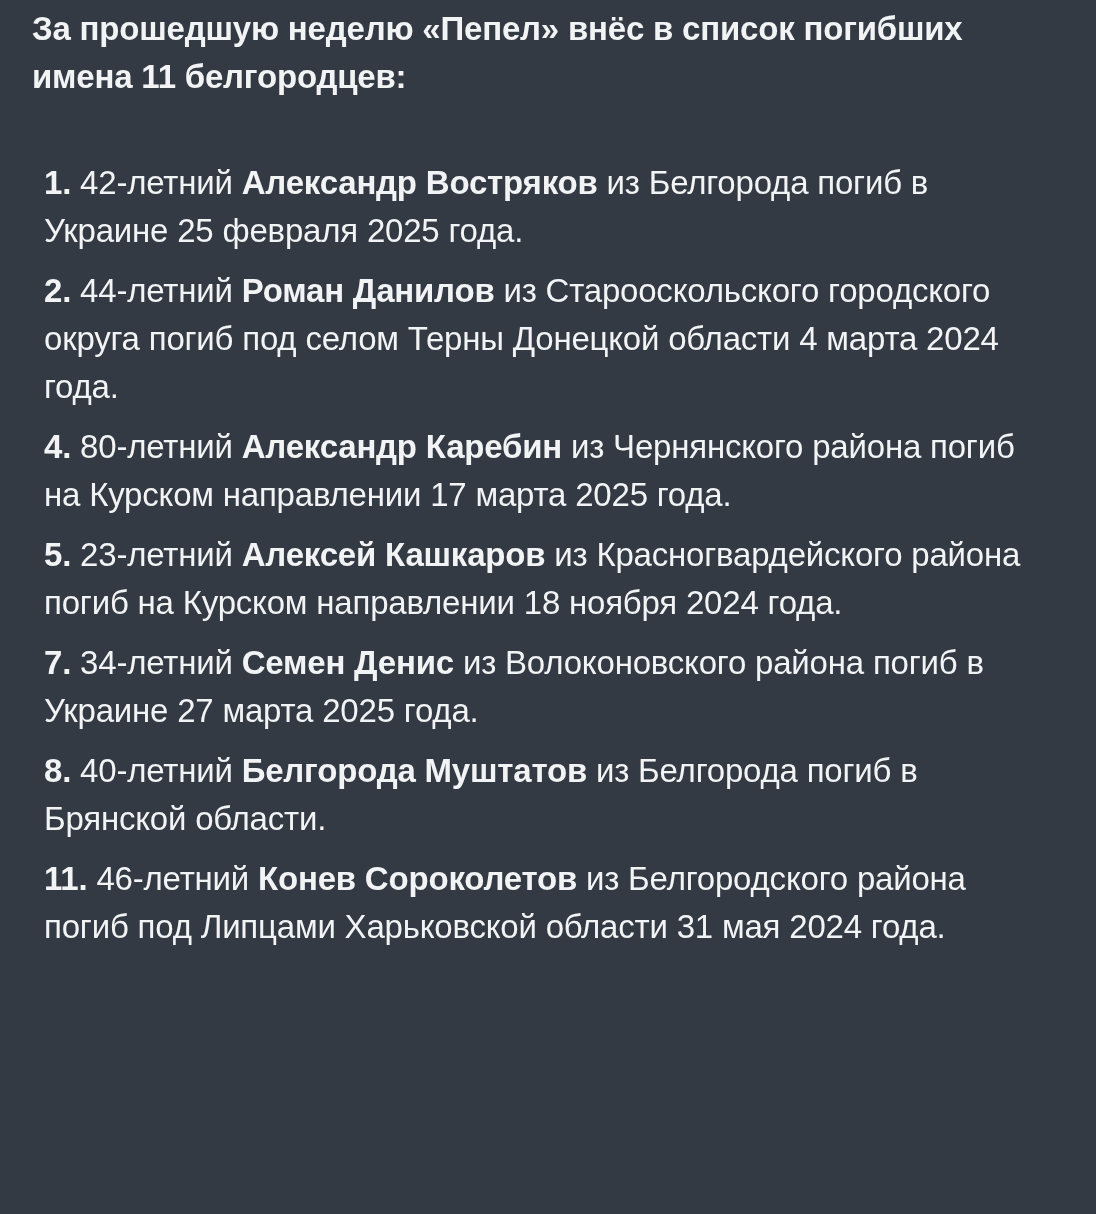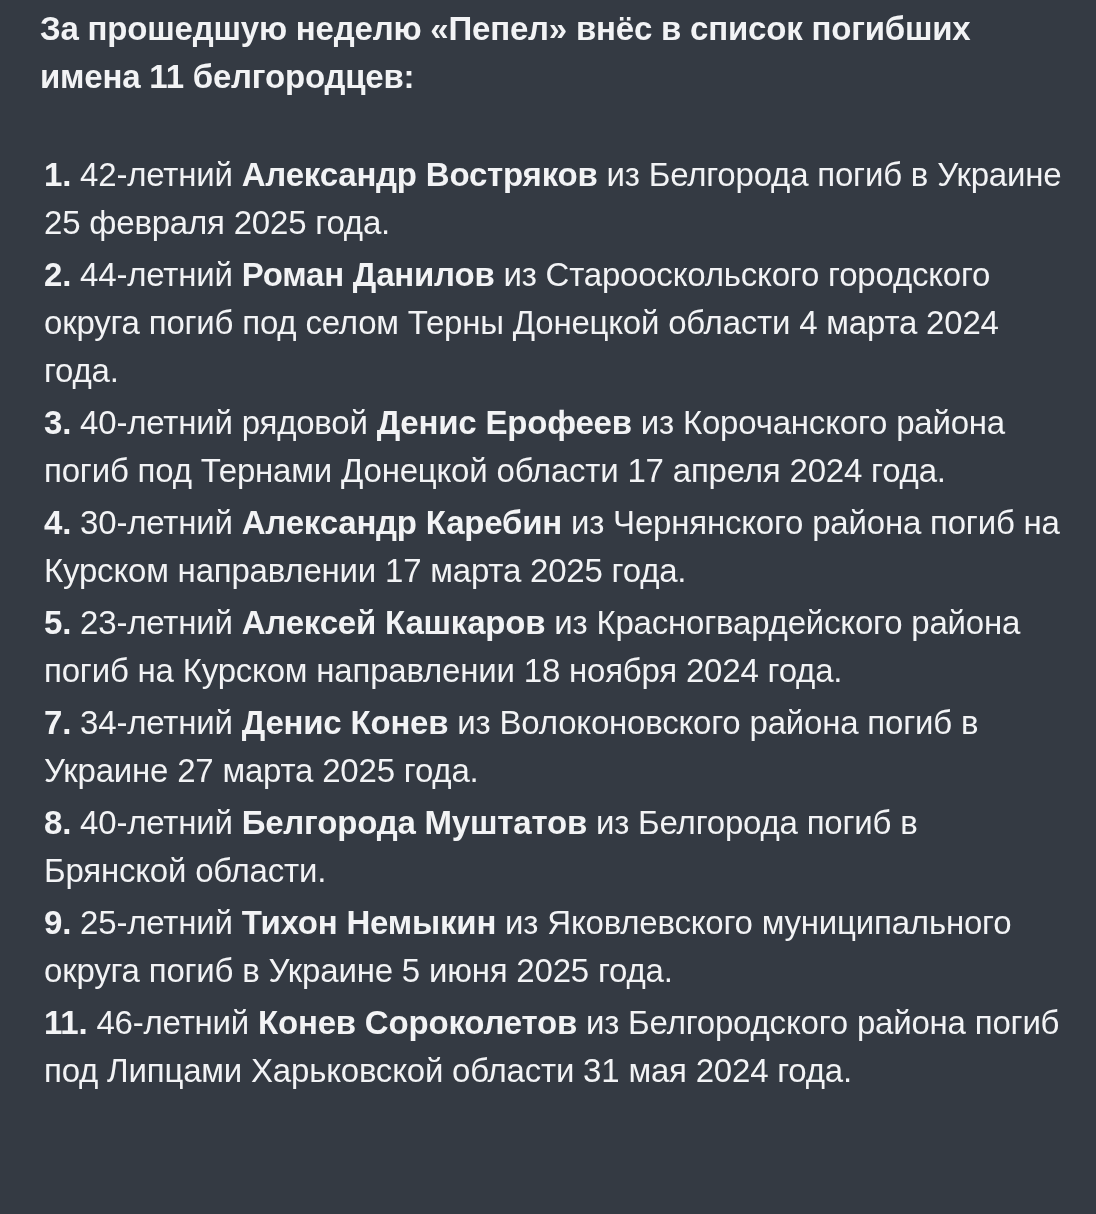--- a/index.html
+++ b/index.html
@@ -10,61 +10,59 @@
     width: 1096px;
     height: 1214px;
     overflow: hidden;
     background: #343a43;
     font-family: "Liberation Sans", "DejaVu Sans", sans-serif;
   }
   .message {
     box-sizing: border-box;
     width: 1096px;
     height: 1214px;
-    padding: 5px 26px 8px 40px;
+    padding: 5px 26px 8px 32px;
     color: #f2f3f5;
     font-size: 33px;
     line-height: 48px;
     letter-spacing: -0.2px;
   }
   .header {
     margin: 0;
     font-weight: 700;
   }
   .gap {
     height: 46px;
   }
   .item {
-    margin: 4px;
+    margin: 12px;
     font-weight: 400;
   }
   .item b {
     font-weight: 700;
   }
 </style>
 </head>
 <body style="background: rgb(52, 58, 67);">
 
 <div class="message" style="color: rgb(242, 243, 245);">
   <p class="header">За прошедшую неделю «Пепел» внёс в список погибших имена 11 белгородцев:</p>
   <div class="gap"></div>
   <div id="casualty-list">
   <p class="item"><b>1. </b><span>42-летний </span><b>Александр Востряков</b><span> из Белгорода погиб в Украине 25 февраля 2025 года.</span></p>
 
   <p class="item"><b>2. </b><span>44-летний </span><b>Роман Данилов</b><span> из Старооскольского городского округа погиб под селом Терны Донецкой области 4 марта 2024 года.</span></p>
 
-  <p class="item"><b>3. </b><span>40-летний рядовой </span><b>Денис Ерофеев</b><span> из Корочанского района погиб под Тернами Донецкой области 17 апреля 2024 года.</span></p>
 
-  <p class="item"><b>4. </b><span>30-летний </span><b>Александр Каребин</b><span> из Чернянского района погиб на Курском направлении 17 марта 2025 года.</span></p>
+  <p class="item"><b>4. </b><span>80-летний </span><b>Александр Каребин</b><span> из Чернянского района погиб на Курском направлении 17 марта 2025 года.</span></p>
 
   <p class="item"><b>5. </b><span>23-летний </span><b>Алексей Кашкаров</b><span> из Красногвардейского района погиб на Курском направлении 18 ноября 2024 года.</span></p>
 
 
-  <p class="item"><b>7. </b><span>34-летний </span><b>Денис Конев</b><span> из Волоконовского района погиб в Украине 27 марта 2025 года.</span></p>
+  <p class="item"><b>7. </b><span>34-летний </span><b>Семен Денис</b><span> из Волоконовского района погиб в Украине 27 марта 2025 года.</span></p>
 
   <p class="item"><b>8. </b><span>40-летний </span><b>Белгорода Муштатов</b><span> из Белгорода погиб в Брянской области.</span></p>
 
-  <p class="item"><b>9. </b><span>25-летний </span><b>Тихон Немыкин</b><span> из Яковлевского муниципального округа погиб в Украине 5 июня 2025 года.</span></p>
 
 
   <p class="item"><b>11. </b><span>46-летний </span><b>Конев Сороколетов</b><span> из Белгородского района погиб под Липцами Харьковской области 31 мая 2024 года.</span></p>
 </div>
 </div>
 
 </body></html>

